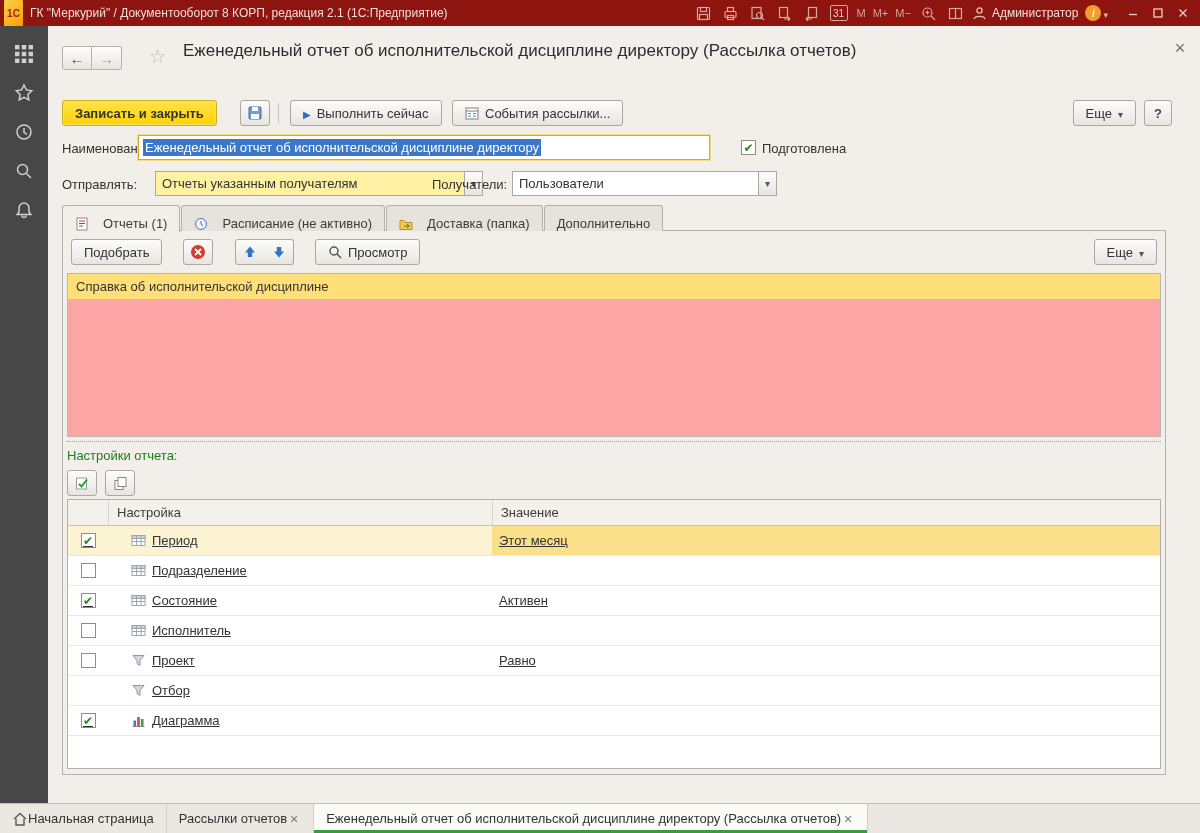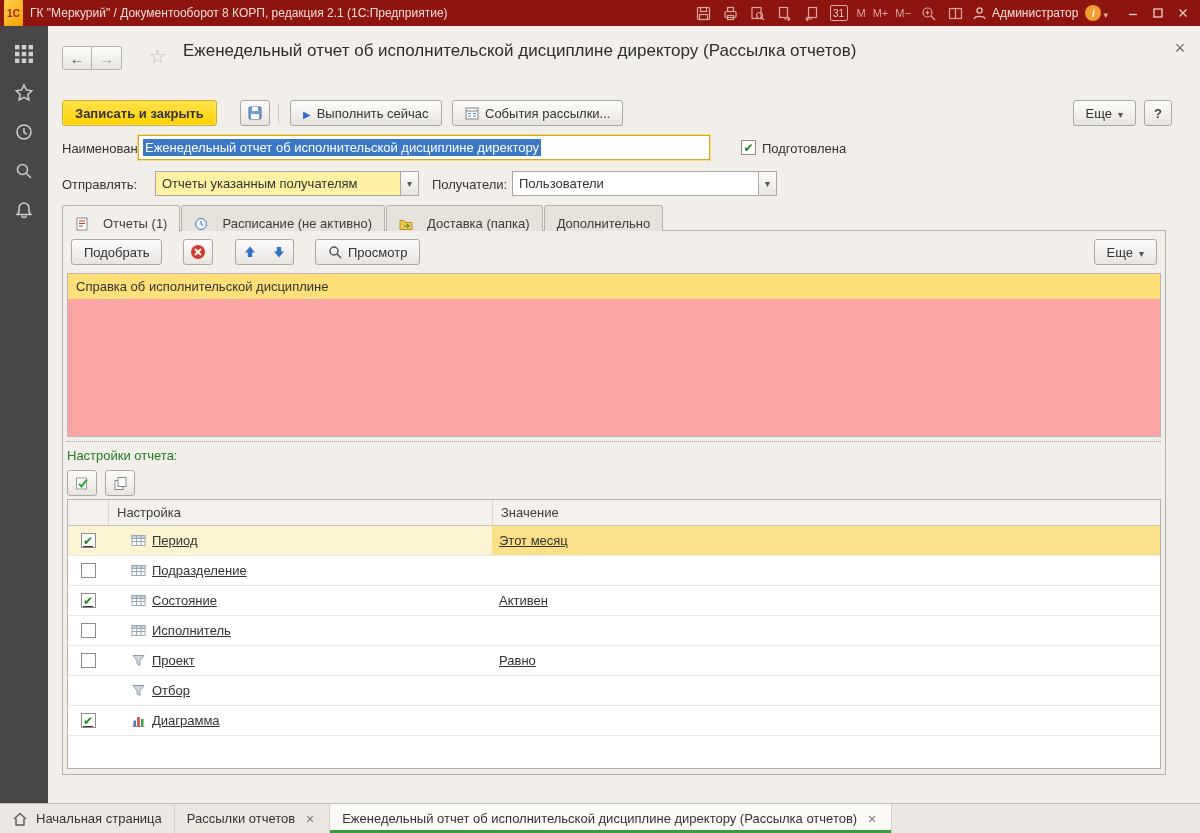--- a/index.html
+++ b/index.html
@@ -68,21 +68,21 @@
   .name-input .sel{background:#3c78c8;color:#fff;padding:1px 2px;}
   .prepared-box{position:absolute;left:693px;top:114px;}
   .prepared-label{left:714px;top:110px;}
   .cbx-static{width:15px;height:15px;border:1px solid #8f8c87;background:#fff;display:inline-flex;align-items:center;justify-content:center;cursor:pointer;}
   .cbx-static.checked::before{content:"✔";color:#1f8a1f;font-size:12px;font-weight:bold;line-height:1;}
   .send-label{left:14px;top:146px;}
   .combo{position:absolute;height:25px;border:1px solid #aba8a3;background:#fff;display:flex;align-items:stretch;cursor:pointer;}
   .combo .val{flex:1;display:flex;align-items:center;padding:0 6px;white-space:nowrap;overflow:hidden;}
   .combo .arrow{width:18px;border-left:1px solid #aba8a3;background:linear-gradient(#fdfcfb,#e8e5e0);display:flex;align-items:center;justify-content:center;}
   .combo .arrow::before{content:"▾";font-size:10px;color:#555;}
-  .combo-send{left:107px;top:145px;width:264px;}
+  .combo-send{left:107px;top:145px;width:328px;}
   .combo-send .val{background:#fff1a3;}
   .recipients-label{left:384px;top:146px;}
   .combo-recipients{left:464px;top:145px;width:265px;}
 
   
   .tabs{position:absolute;left:14px;top:178px;display:flex;align-items:flex-end;height:27px;gap:1px;z-index:3;}
   .tab{height:26px;display:flex;align-items:flex-end;gap:14px;padding:0 12px;border:1px solid #b5b2ad;border-bottom:none;border-radius:3px 3px 0 0;background:#e6e2dc;color:#3c3c3c;cursor:pointer;white-space:nowrap;}
   .tab.active{background:#f2efeb;height:27px;margin-bottom:-1px;padding-bottom:1px;}
   .tab-icon{width:14px;height:14px;display:flex;align-items:center;justify-content:center;}
   .tab-icon svg{display:none;}
@@ -125,21 +125,21 @@
   .c-name{display:flex;align-items:center;gap:6px;padding-left:22px;height:100%;}
   .c-value{display:flex;align-items:center;padding:0 7px;height:100%;}
   .row-icon{width:16px;height:16px;display:flex;align-items:center;justify-content:center;}
   .row-icon svg{display:none;}
   .row-icon.icon-table .i-table{display:block;}
   .row-icon.icon-filter .i-filter{display:block;}
   .row-icon.icon-chart .i-chart{display:block;}
 
   
   .bottombar{height:30px;background:#ebe8e3;border-top:1px solid #c3c0bb;display:flex;align-items:stretch;}
-  .bottom-tab{display:flex;align-items:center;gap:8px;padding:0 12px;border-right:1px solid #d2cfca;color:#333;cursor:pointer;white-space:nowrap;}
+  .bottom-tab{display:flex;align-items:center;gap:0;padding:0 12px;border-right:1px solid #d2cfca;color:#333;cursor:pointer;white-space:nowrap;}
   .bottom-tab.active{background:#fbfaf7;box-shadow:inset 0 -3px 0 #3a9b3e;}
   .bt-icon{display:none;width:16px;height:16px;align-items:center;justify-content:center;}
   .bt-icon.icon-home{display:flex;}
   .bt-icon svg{stroke:#5d5a55;fill:none;stroke-width:1.4;}
   .tab-close{display:none;width:14px;height:14px;align-items:center;justify-content:center;color:#777;font-size:14px;cursor:pointer;}
   .tab-close::before{content:"×";}
   .bottom-tab.closable .tab-close{display:flex;}
 </style>
 </head>
 <body>

